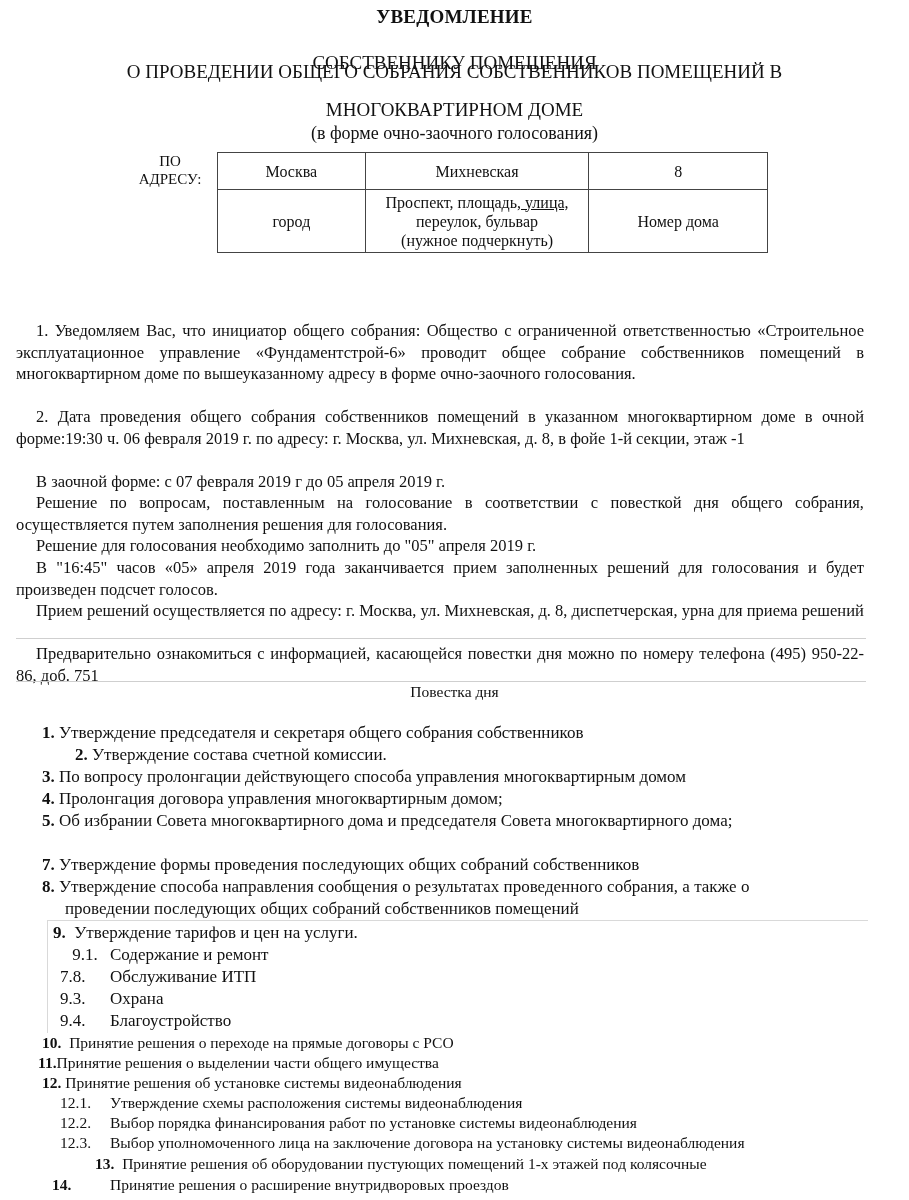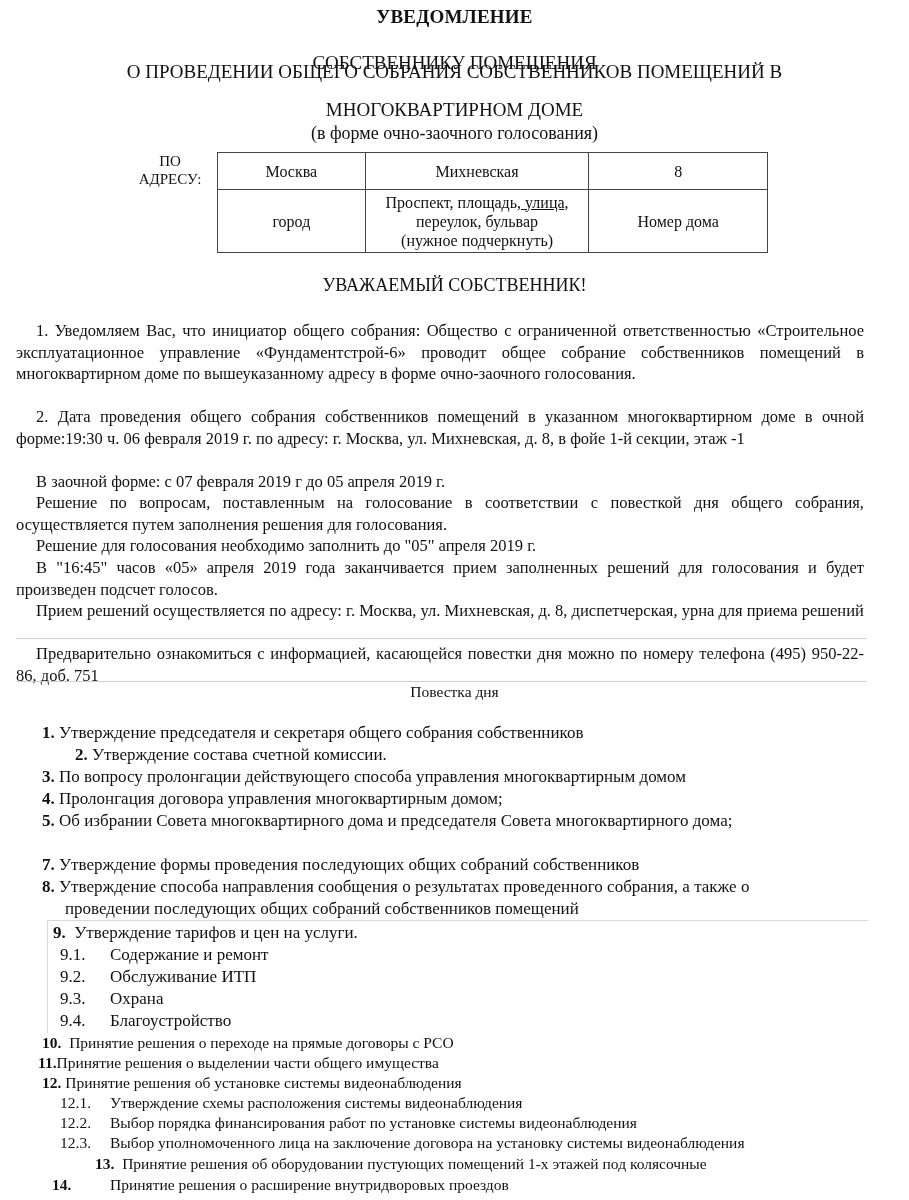--- a/index.html
+++ b/index.html
@@ -75,21 +75,20 @@
       <td>
         <div><span>Проспект, площадь</span><span class="ul">, улица,</span></div>
         <div>переулок, бульвар</div>
         <div>(нужное подчеркнуть)</div>
       </td>
       <td>Номер дома</td>
     </tr>
   </tbody>
     </table>
 
-  <div class="abs dear">УВАЖАЕМЫЙ СОБСТВЕННИК!</div>
 
   <div class="para" style="top:320px; text-indent:20px;">1. Уведомляем Вас, что инициатор общего собрания: Общество с ограниченной ответственностью «Строительное эксплуатационное управление «Фундаментстрой-6» проводит общее собрание собственников помещений в многоквартирном доме по вышеуказанному адресу в форме очно-заочного голосования.</div>
   <div class="para" style="top:406px; text-indent:20px;">2. Дата проведения общего собрания собственников помещений в указанном многоквартирном доме в очной форме:19:30 ч. 06 февраля 2019 г.  по адресу: г. Москва, ул. Михневская, д. 8, в фойе 1-й секции, этаж -1</div>
   <div class="para" style="top:471px; text-indent:20px;">В заочной форме: с 07 февраля 2019 г до 05 апреля 2019 г.</div>
   <div class="para" style="top:492px; text-indent:20px;"> Решение по вопросам, поставленным на голосование в соответствии с повесткой дня общего собрания, осуществляется путем заполнения решения для голосования.</div>
   <div class="para" style="top:535px; text-indent:20px;">Решение для голосования необходимо заполнить до "05" апреля 2019 г.</div>
   <div class="para" style="top:557px; text-indent:20px;">В "16:45" часов «05» апреля 2019 года заканчивается прием заполненных решений для голосования и будет произведен подсчет голосов.</div>
   <div class="para" style="top:600px; text-indent:20px;">Прием решений осуществляется по адресу: г. Москва, ул. Михневская, д. 8, диспетчерская, урна для приема решений</div>
   <div class="rule" style="top:638px;"></div>
   <div class="para" style="top:643px; text-indent:20px;">Предварительно ознакомиться с информацией, касающейся повестки дня можно по номеру телефона (495) 950-22-86, доб. 751</div>
@@ -101,22 +100,22 @@
   <div class="ag" style="left:42px; top:744px;margin-left:33px;"><b>2.</b> <span>Утверждение состава счетной комиссии.</span></div>
   <div class="ag" style="left:42px; top:766px;"><b>3.</b> <span>По вопросу пролонгации действующего способа управления многоквартирным домом</span></div>
   <div class="ag" style="left:42px; top:788px;"><b>4.</b> <span>Пролонгация договора управления многоквартирным домом;</span></div>
   <div class="ag" style="left:42px; top:810px;"><b>5.</b> <span>Об избрании Совета многоквартирного дома и председателя Совета многоквартирного дома;</span></div>
   <div class="ag" style="left:42px; top:854px;"><b>7.</b> <span>Утверждение формы проведения последующих общих собраний собственников</span></div>
   <div class="ag" style="left:42px; top:876px;"><b>8.</b> <span>Утверждение способа направления сообщения о результатах проведенного собрания, а также о</span></div>
   <div class="ag" style="left:65px; top:898px;">проведении последующих общих собраний собственников помещений</div>
 
   <div class="box9"></div>
   <div class="ag" style="left:53px; top:922px;"><b>9.</b>&nbsp; <span>Утверждение тарифов и цен на услуги.</span></div>
-  <div class="ag" style="left:60px; top:944px;"><span style="display:inline-block;width:50px">9.1.</span><span>Содержание и ремонт</span></div>
-  <div class="ag" style="left:60px; top:966px;"><span style="display:inline-block;width:50px">9.2.</span><span>Обслуживание ИТП</span></div>
+  <div class="ag" style="left:60px; top:944px;text-align:center;"><span style="display:inline-block;width:50px">9.1.</span><span>Содержание и ремонт</span></div>
+  <div class="ag" style="left:60px; top:966px;"><span style="display:inline-block;width:50px">7.8.</span><span>Обслуживание ИТП</span></div>
   <div class="ag" style="left:60px; top:988px;"><span style="display:inline-block;width:50px">9.3.</span><span>Охрана</span></div>
   <div class="ag" style="left:60px; top:1010px;"><span style="display:inline-block;width:50px">9.4.</span><span>Благоустройство</span></div>
 
   <div class="ag sm" style="left:42px; top:1033px;"><b>10.</b>&nbsp; <span>Принятие решения о переходе на прямые договоры с РСО</span></div>
   <div class="ag sm" style="left:38px; top:1053px;"><b>11.</b><span>Принятие решения о выделении части общего имущества</span></div>
   <div class="ag sm" style="left:42px; top:1073px;"><b>12.</b> <span>Принятие решения об установке системы видеонаблюдения</span></div>
   <div class="ag sm" style="left:60px; top:1093px;"><span style="display:inline-block;width:50px">12.1.</span><span>Утверждение схемы расположения системы видеонаблюдения</span></div>
   <div class="ag sm" style="left:60px; top:1113px;"><span style="display:inline-block;width:50px">12.2.</span><span>Выбор порядка финансирования работ по установке системы видеонаблюдения</span></div>
   <div class="ag sm" style="left:60px; top:1133px;"><span style="display:inline-block;width:50px">12.3.</span><span>Выбор уполномоченного лица на заключение договора на установку системы видеонаблюдения</span></div>
   <div class="ag sm" style="left:56px; top:1154px;margin-left:39px;"><b>13.</b>&nbsp; <span>Принятие решения об оборудовании пустующих помещений 1-х этажей под колясочные</span></div>

